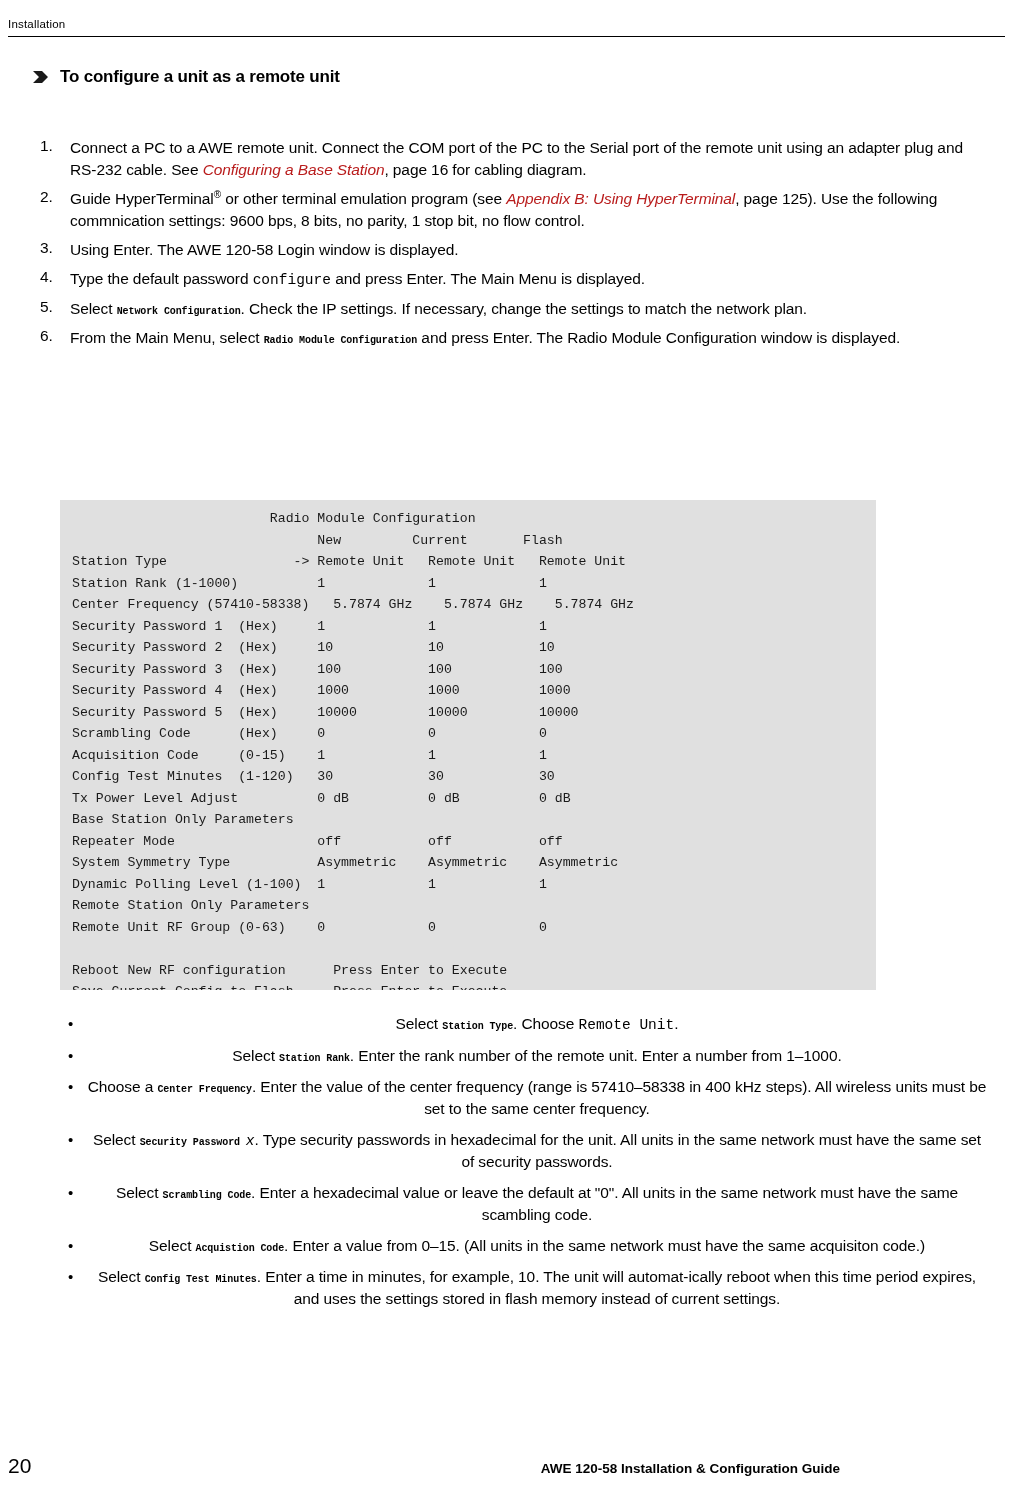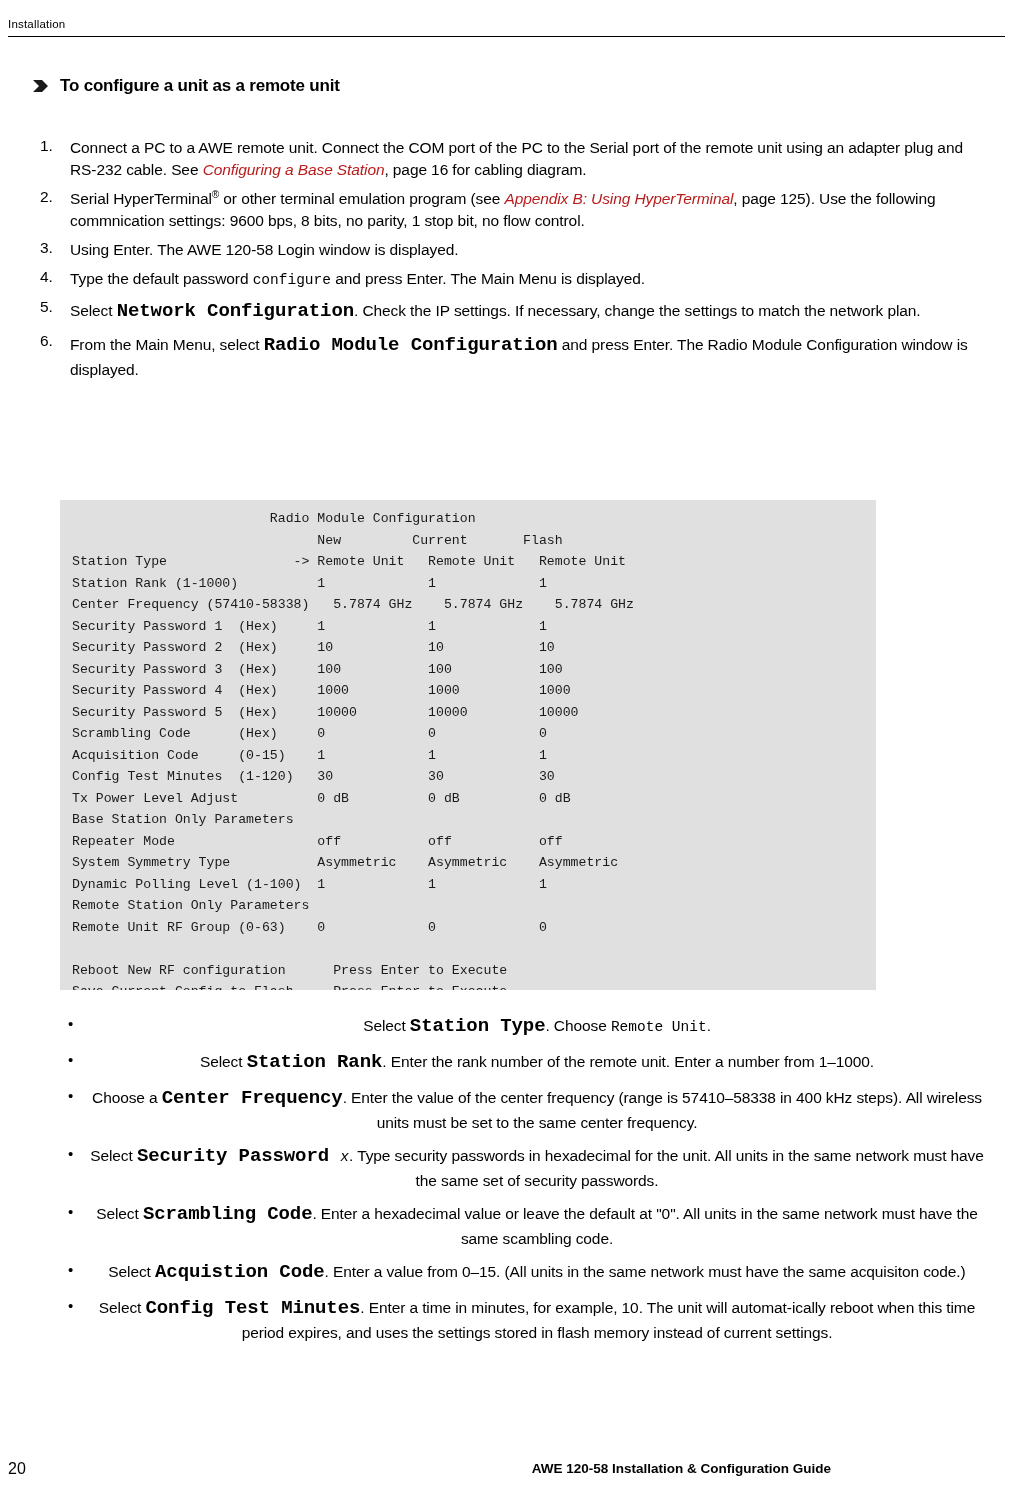--- a/index.html
+++ b/index.html
@@ -41,21 +41,21 @@
     left: 8px;
     top: 18px;
     width: 997px;
     height: 1px;
     background: #000;
   }
   
   .section-head {
     position: absolute;
     left: 32px;
-    top: 76px;
+    top: 67px;
     display: flex;
     align-items: center;
     gap: 10px;
   }
   .arrow-glyph {
     width: 18px;
     height: 18px;
     position: relative;
     display: inline-block;
   }
@@ -88,21 +88,21 @@
     line-height: 1.42;
     letter-spacing: -0.1px;
   }
   .mono {
     font-family: "Liberation Mono", monospace;
     font-size: 14.5px;
     letter-spacing: 0;
   }
   .monob {
     font-family: "Liberation Mono", monospace;
-    font-size: 19px;
+    font-size: 10px;
     font-weight: bold;
   }
   .bold { font-weight: normal; text-align: center; }
   .xref {
     color: #b91c1c;
     font-style: italic;
   }
   .reg {
     font-size: 10px;
     vertical-align: super;
@@ -146,25 +146,25 @@
     font-size: 15.5px;
     line-height: 1.42;
     letter-spacing: -0.1px;
     text-align: center;
   }
   
   .footer-num {
     position: absolute;
     left: 8px;
     bottom: 22px;
-    font-size: 16px;
+    font-size: 21px;
   }
   .footer-text {
     position: absolute;
-    right: 20px;
+    right: 11px;
     bottom: 24px;
     font-size: 13.5px;
     font-weight: bold;
   }
   .ital { font-style: italic; }
 </style>
 </head>
 <body>
 
 <div class="page">
@@ -183,21 +183,21 @@
     <span class="section-title">To configure a unit as a remote unit</span>
   </div>
 
   <div class="numlist">
       <div class="numitem">
         <div class="num">1.</div>
         <div class="body"><span>Connect a PC to a AWE remote unit. Connect the COM port of the PC to the Serial port of the remote unit using an adapter plug and RS-232 cable. See </span><span class="xref">Configuring a Base Station</span><span>, page 16 for cabling diagram.</span></div>
       </div>
       <div class="numitem">
         <div class="num">2.</div>
-        <div class="body"><span>Serial HyperTerminal</span><span class="reg">®</span><span> or other terminal emulation program (see </span><span class="xref">Appendix B: Using HyperTerminal</span><span>, page 125). Use the following commnication settings: 9600 bps, 8 bits, no parity, 1 stop bit, no flow control.</span></div>
+        <div class="body"><span>Guide HyperTerminal</span><span class="reg">®</span><span> or other terminal emulation program (see </span><span class="xref">Appendix B: Using HyperTerminal</span><span>, page 125). Use the following commnication settings: 9600 bps, 8 bits, no parity, 1 stop bit, no flow control.</span></div>
       </div>
       <div class="numitem">
         <div class="num">3.</div>
         <div class="body"><span>Using </span><span class="bold">Enter</span><span>. The AWE 120-58 Login window is displayed.</span></div>
       </div>
       <div class="numitem">
         <div class="num">4.</div>
         <div class="body"><span>Type the default password </span><span class="mono">configure</span><span> and press </span><span class="bold">Enter</span><span>. The Main Menu is displayed.</span></div>
       </div>
       <div class="numitem">

